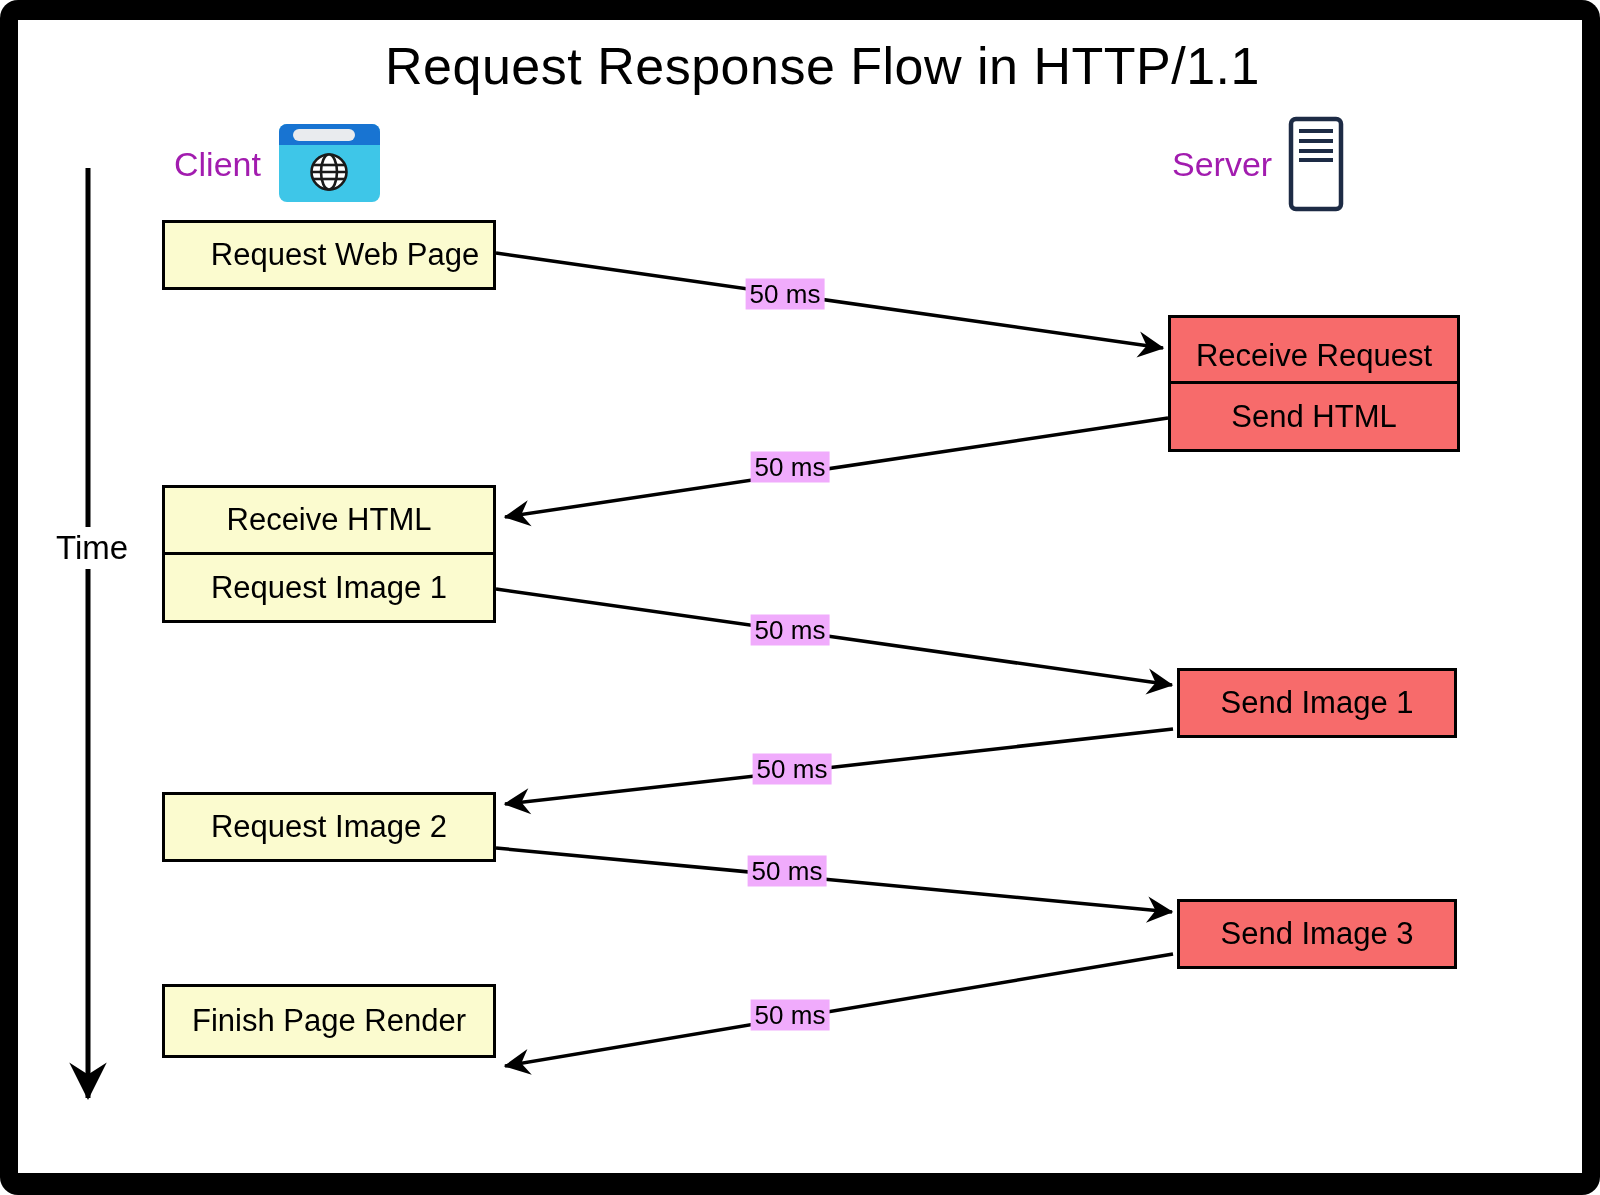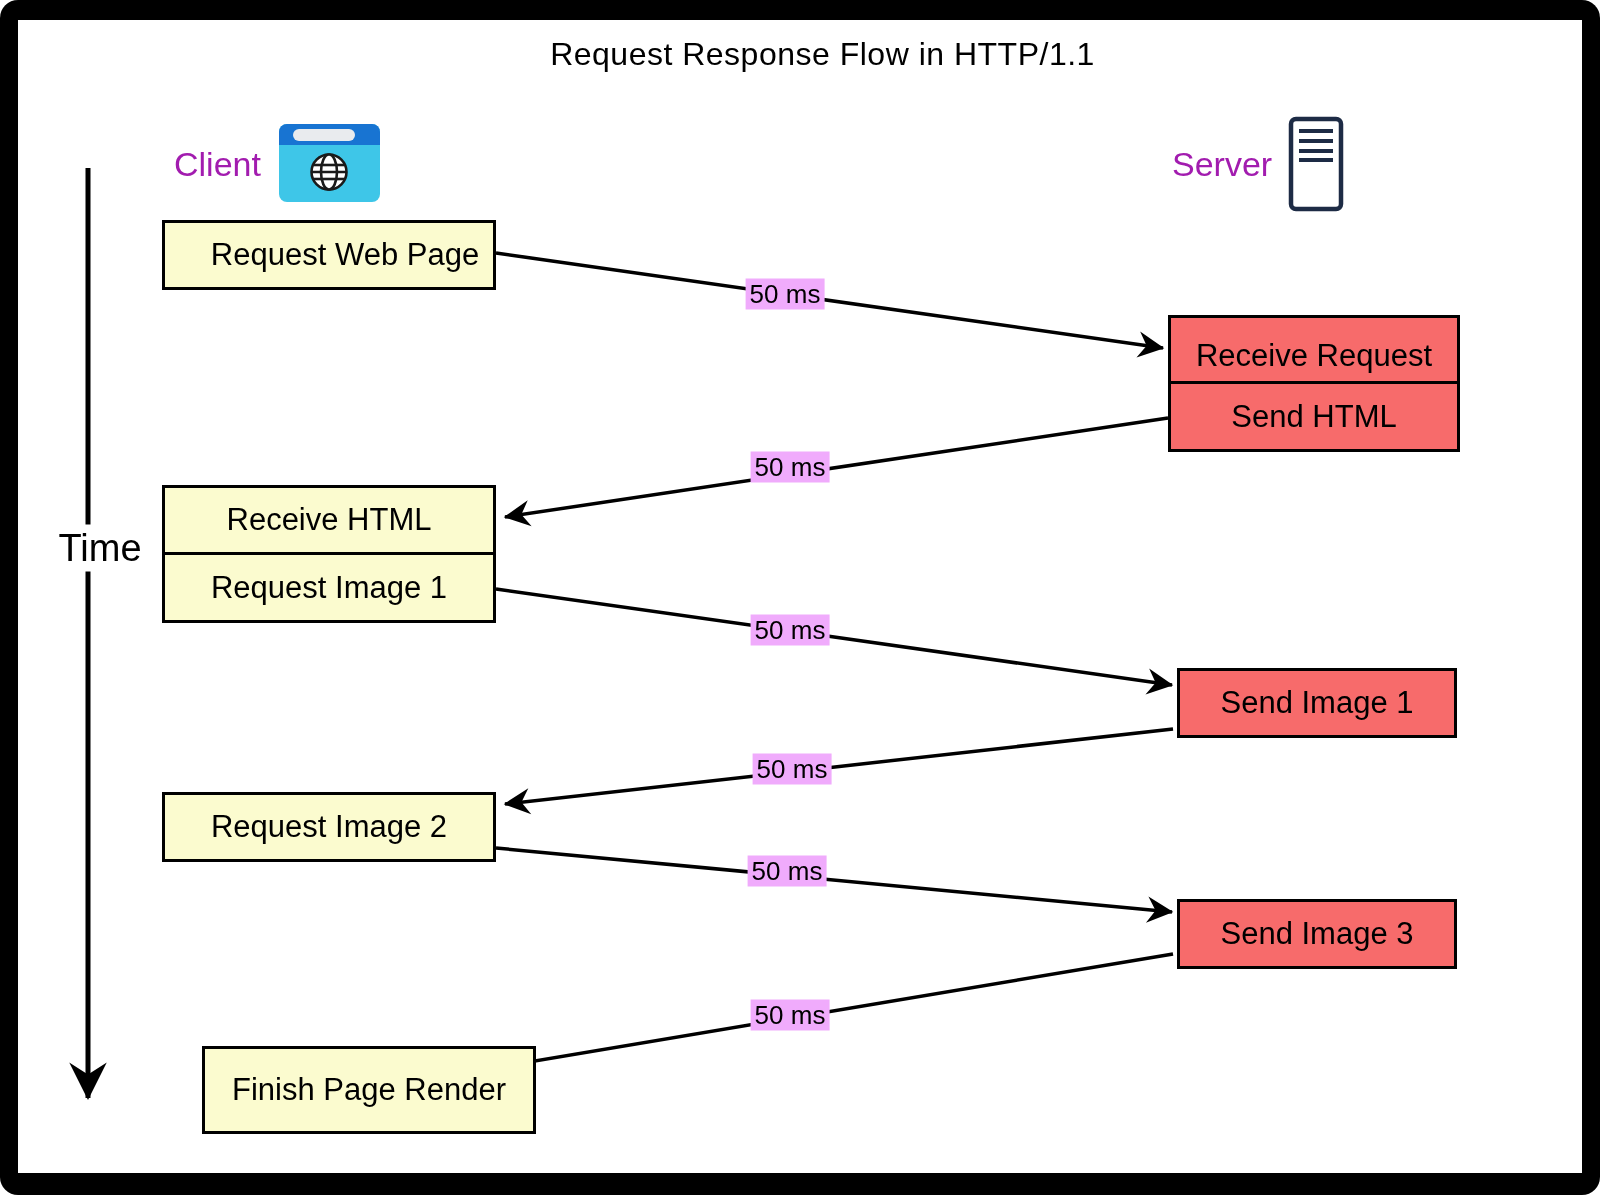--- a/index.html
+++ b/index.html
@@ -21,21 +21,21 @@
   .paper {
     position: absolute;
     left: 18px; right: 18px; top: 20px; bottom: 22px;
     background: #ffffff;
   }
   .title {
     position: absolute;
     left: 0; right: 0;
     top: 36px;
     text-align: center;
-    font-size: 32px;
+    font-size: 52px;
     letter-spacing: 0.5px;
     color: #000;
     padding-left: 45px;
   }
   .actor-label {
     position: absolute;
     font-size: 34px;
     color: #a21caf;
     white-space: nowrap;
   }
@@ -60,21 +60,21 @@
     font-size: 31px;
     z-index: 2;
     text-align: center;
   }
   .client-step { background: #FBFBCF; left: 162px; width: 334px; }
   .server-step { background: #F76B6B; }
   #step-request-web-page   { top: 220px;  height: 70px; padding-left: 32px; }
   #step-receive-html       { top: 485px;  height: 70px; }
   #step-request-image-1    { top: 552px;  height: 71px; }
   #step-request-image-2    { top: 792px;  height: 70px; }
-  #step-finish-page-render { top: 1046px; height: 88px; margin-left: 40px; }
+  #step-finish-page-render { top: 984px; height: 74px; }
   #step-receive-request { left: 1168px; width: 292px; top: 315px; height: 82px; }
   #step-send-html       { left: 1168px; width: 292px; top: 381px; height: 71px; }
   #step-send-image-1    { left: 1177px; width: 280px; top: 668px; height: 70px; }
   #step-send-image-2    { left: 1177px; width: 280px; top: 899px; height: 70px; }
 
   .msg-label {
     position: absolute;
     transform: translate(-50%, -50%);
     background: #f0abfc;
     padding: 0 4px;
@@ -88,23 +88,22 @@
   #msg-label-3 { left: 792px; top: 769px; }
   #msg-label-4 { left: 787px; top: 871px; }
   #msg-label-5 { left: 790px; top: 1015px; }
 
   .time-label {
     position: absolute;
     left: 92px; top: 548px;
     transform: translate(-50%, -50%);
     background: #ffffff;
     padding: 2px 4px;
-    font-size: 38px;
+    font-size: 33px;
     z-index: 3;
-    margin-left: 8px;
   }
 </style>
 </head>
 <body>
 
 <div class="canvas">
   <div class="frame"></div>
   <div class="paper"></div>
 
   <svg class="svg-layer" viewBox="0 0 1600 1195">

